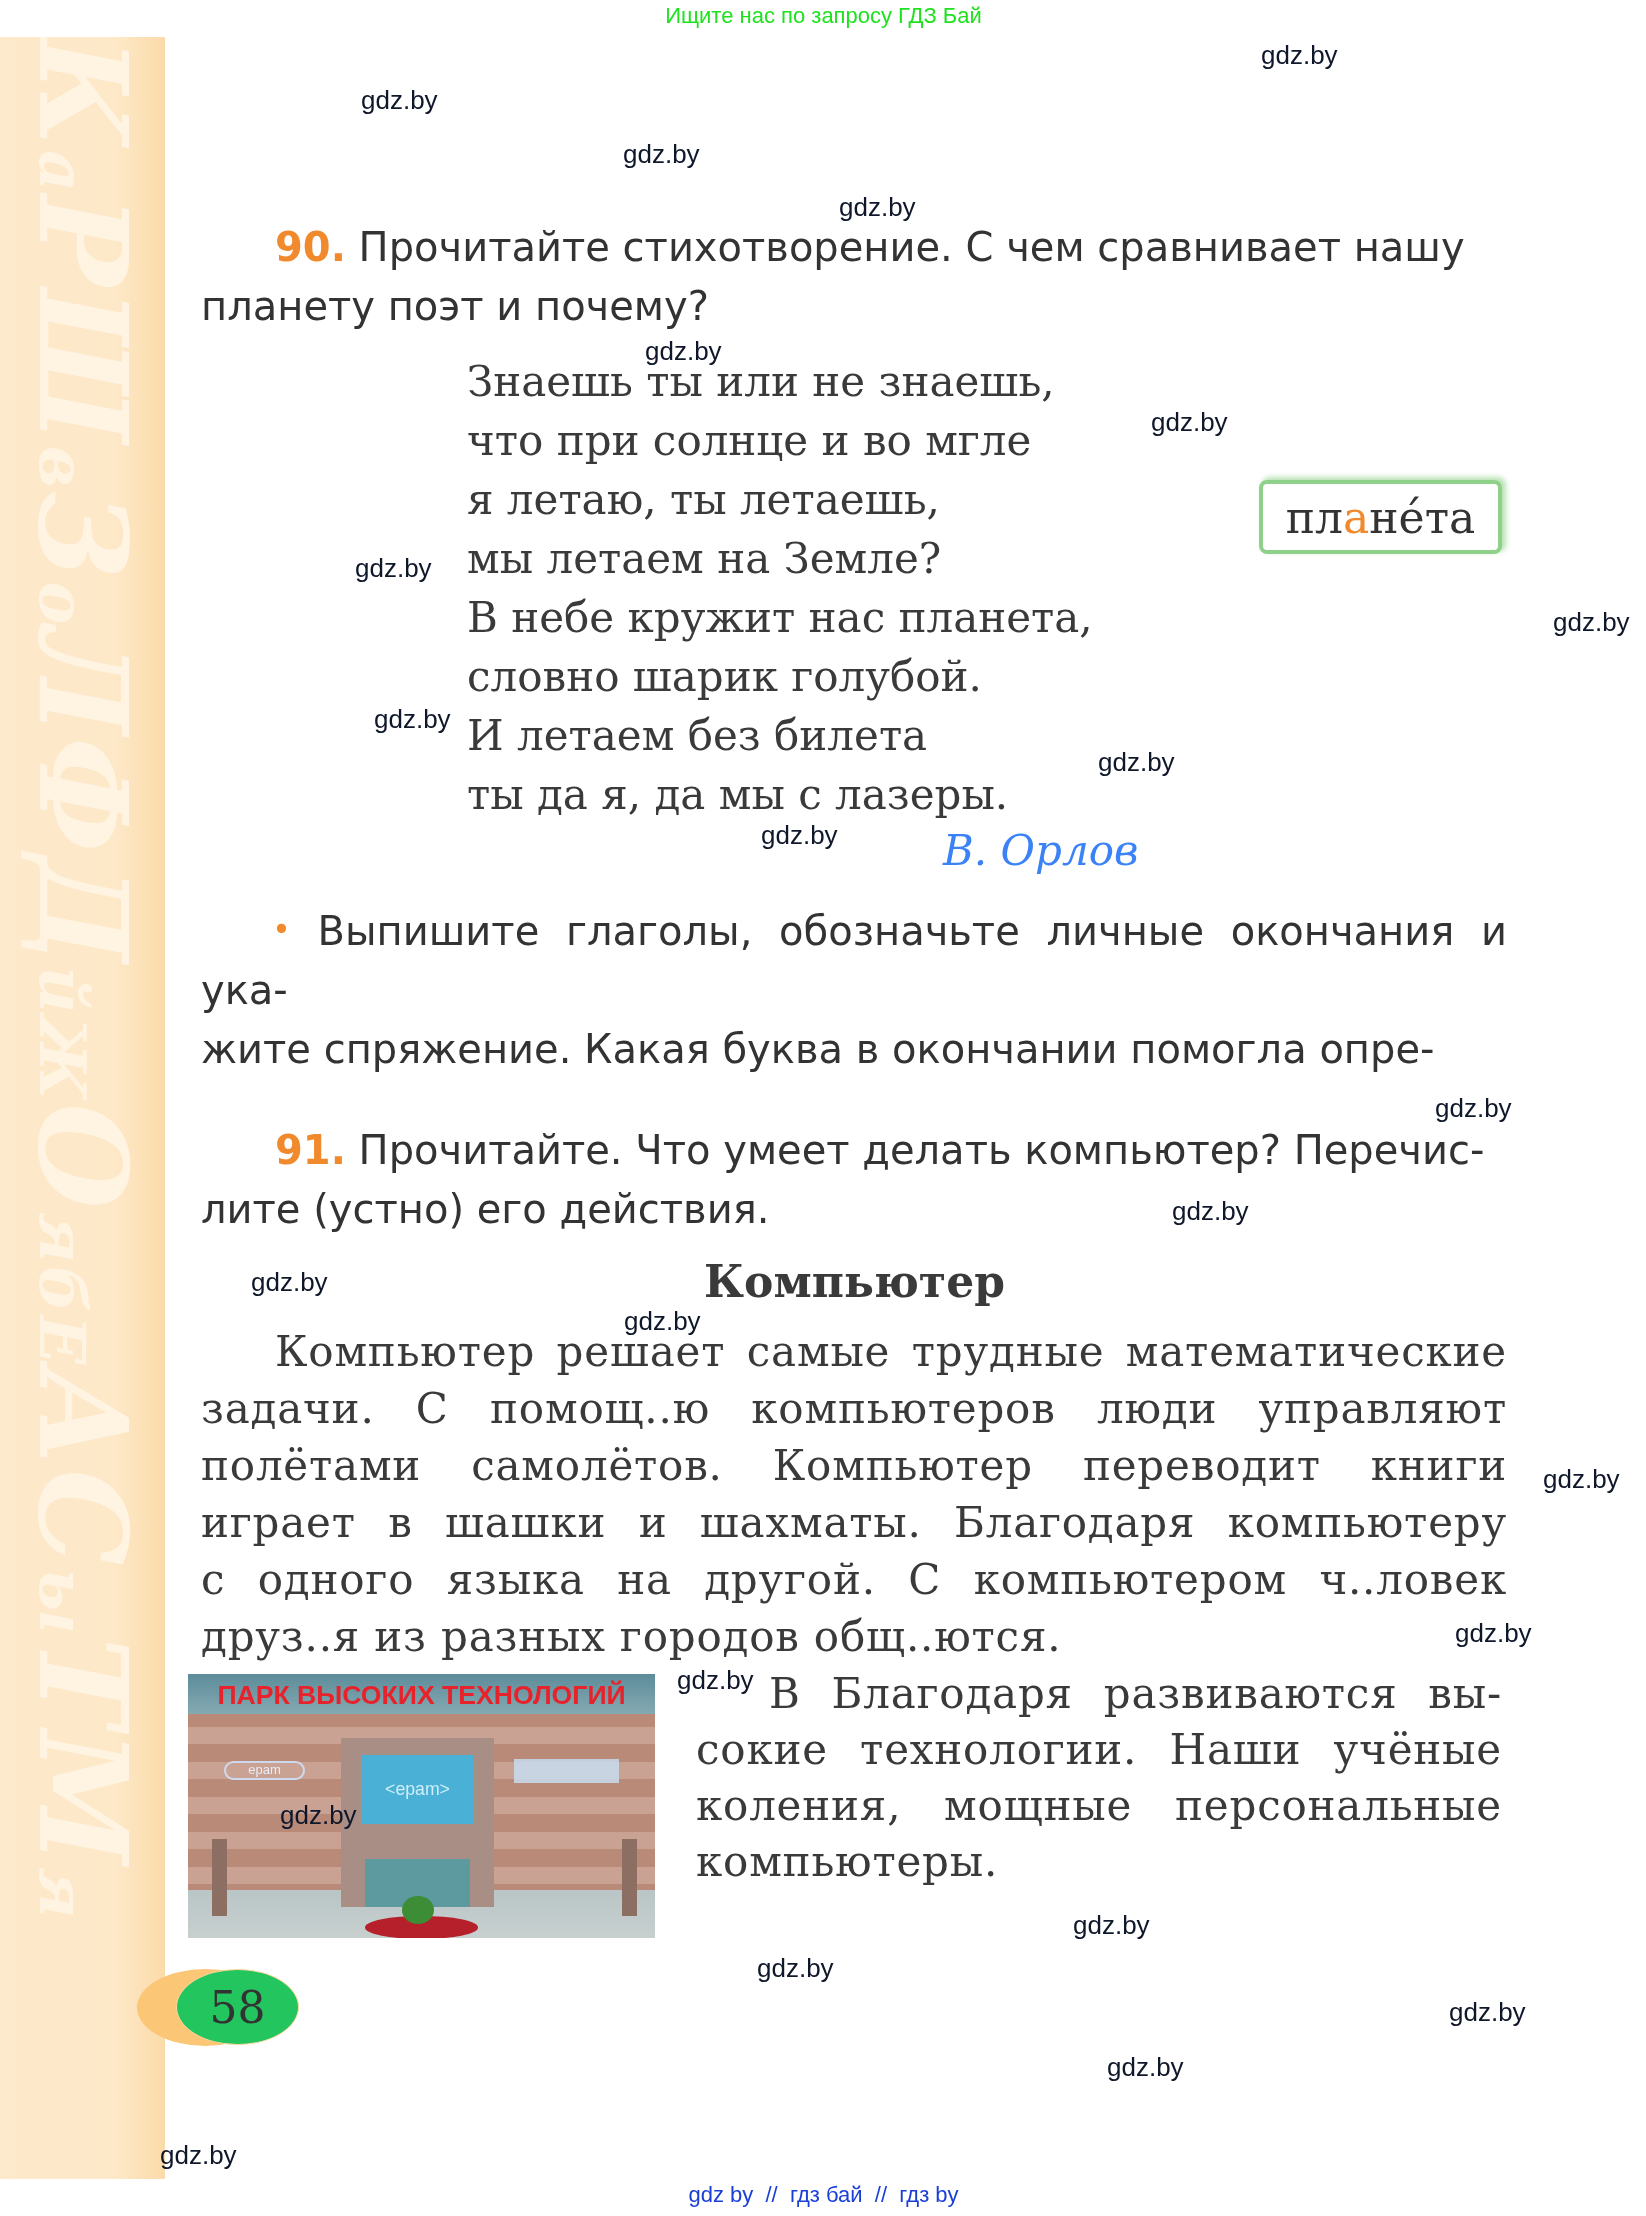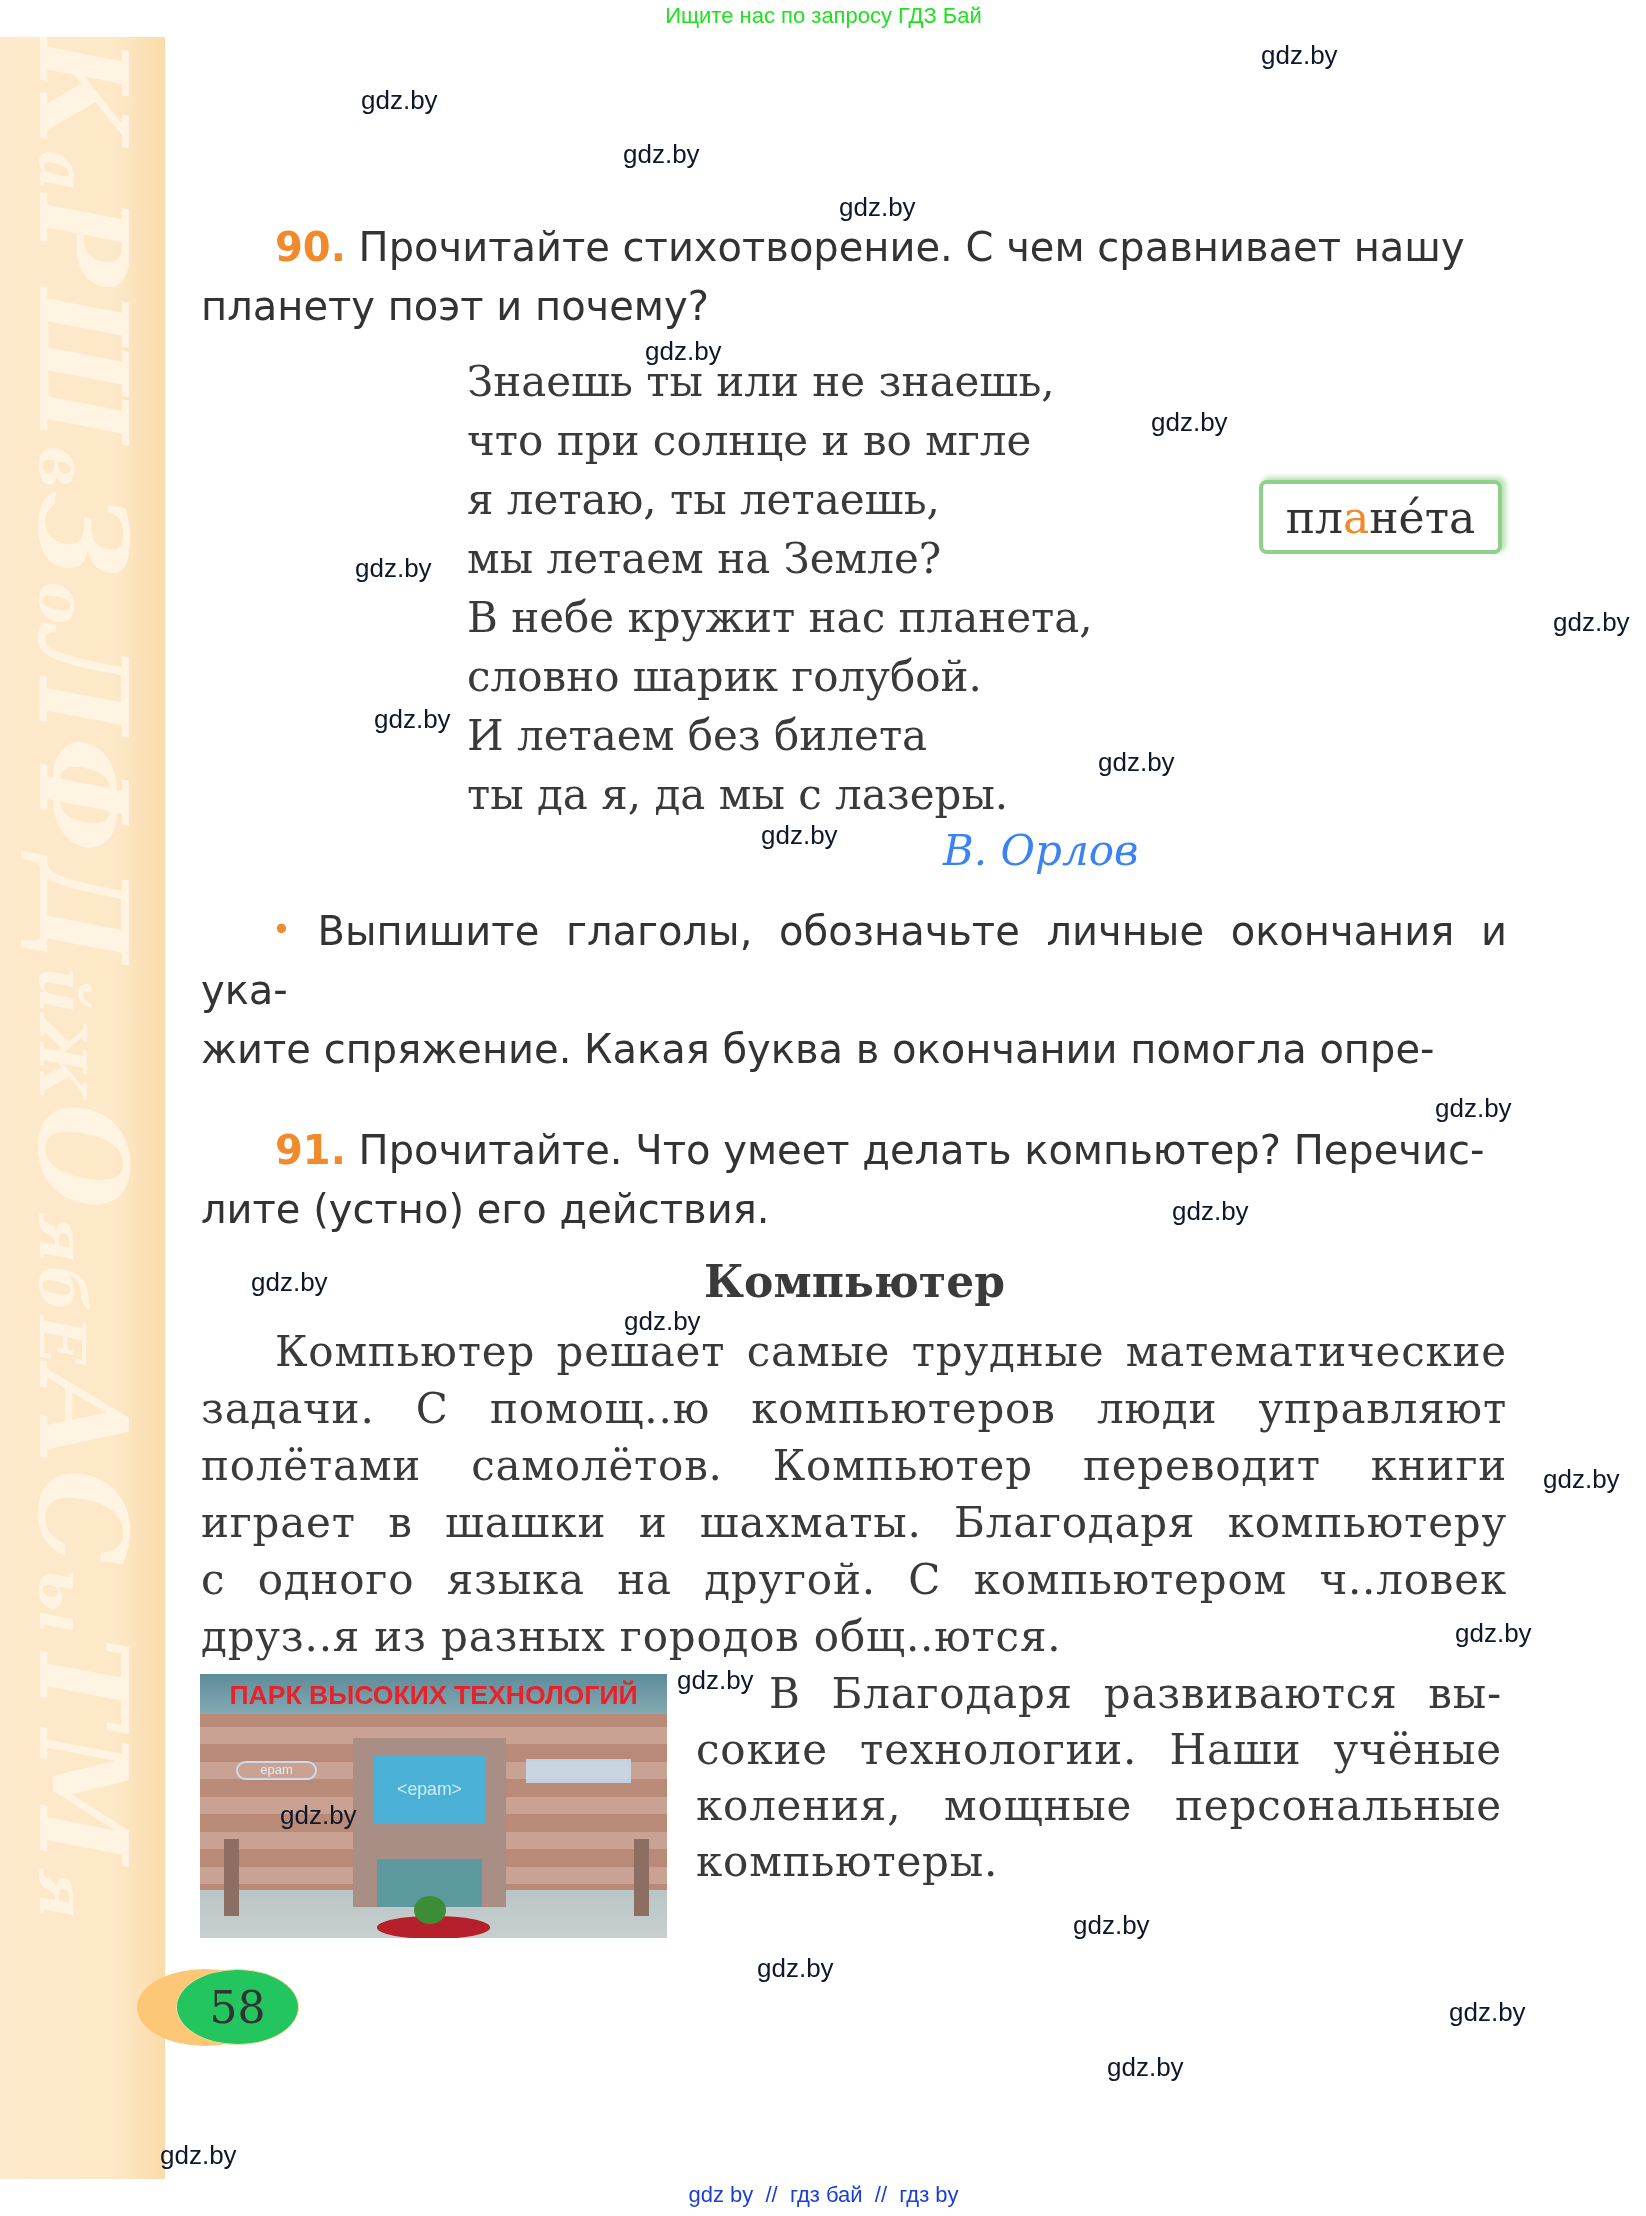--- a/index.html
+++ b/index.html
@@ -75,21 +75,21 @@
   .right-text {
     position: absolute; left: 696px; width: 806px; top: 1666px;
     font-family: "DejaVu Serif", serif; font-size: 42px; line-height: 56px;
     color: #3a3a3a; letter-spacing: 0.8px;
   }
   .right-text .line { display: block; text-align: justify; text-align-last: justify; white-space: nowrap; }
   .right-text .line.last { text-align-last: left; }
   .right-text .first { padding-left: 73px; }
 
   .photo {
-    position: absolute; left: 200px; top: 1674px; width: 467px; height: 264px;
+    position: absolute; left: 188px; top: 1674px; width: 467px; height: 264px;
     background:
       linear-gradient(to bottom, rgba(0,0,0,0) 0%, rgba(0,0,0,0) 82%, #b9c5c6 82%, #c8d0cf 100%),
       repeating-linear-gradient(to bottom, #b98a78 0px, #b98a78 17.7px, #c9a293 17.7px, #c9a293 35px);
     overflow: hidden;
   }
   .photo .sky { position: absolute; left: 0; top: 0; width: 100%; height: 40px; background: linear-gradient(#5d8c9a, #84aab2); }
   .photo .sign {
     position: absolute; left: 16px; top: 6.4px; width: 435px; text-align: center;
     font-family: "Liberation Sans", sans-serif; font-weight: bold; font-size: 26.6px;
     color: #e8222a; letter-spacing: 0px; white-space: nowrap;

